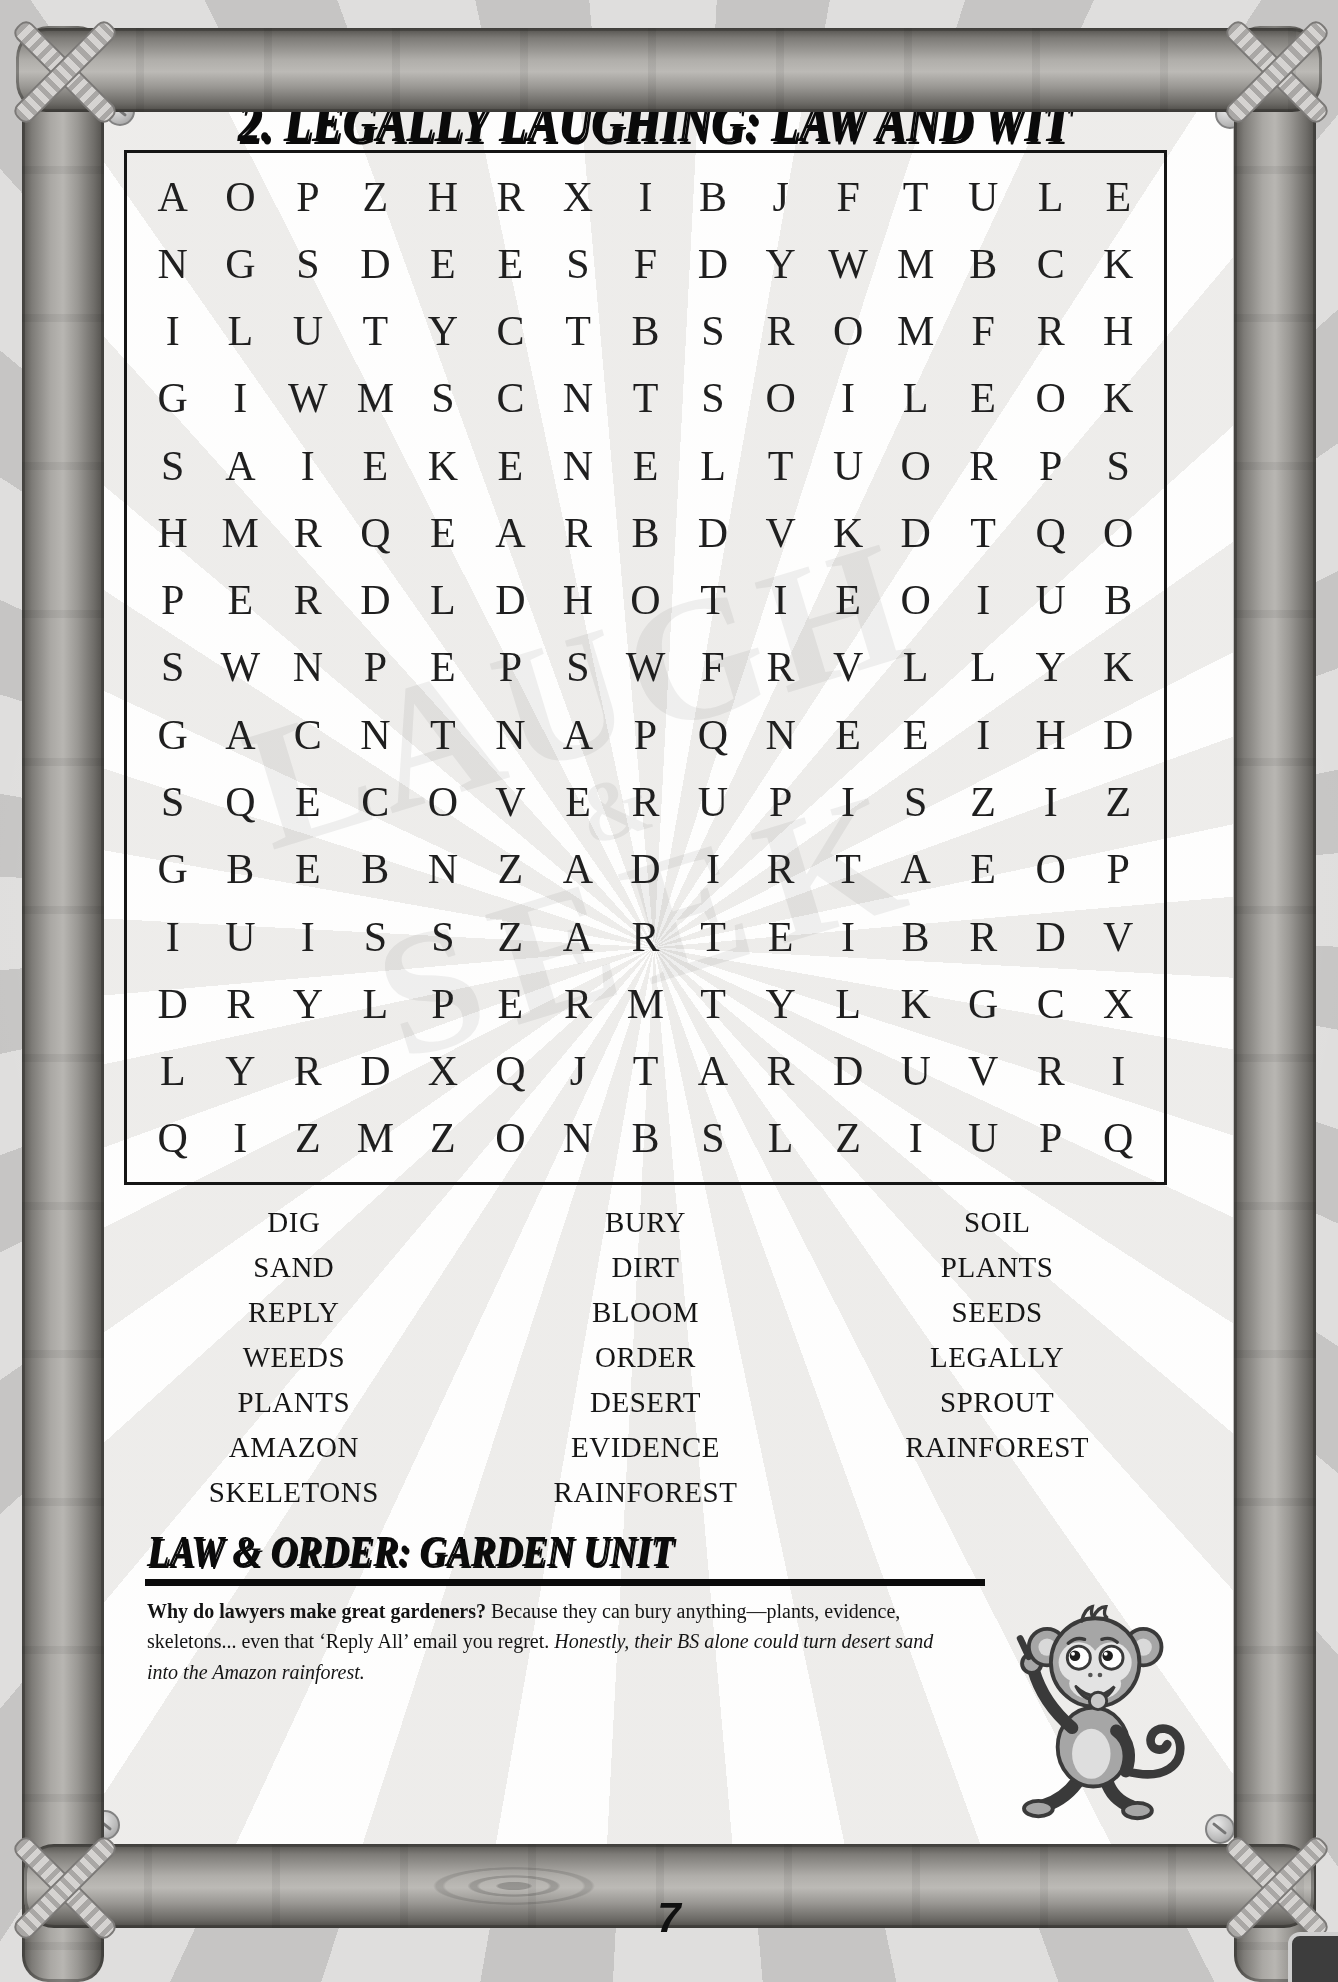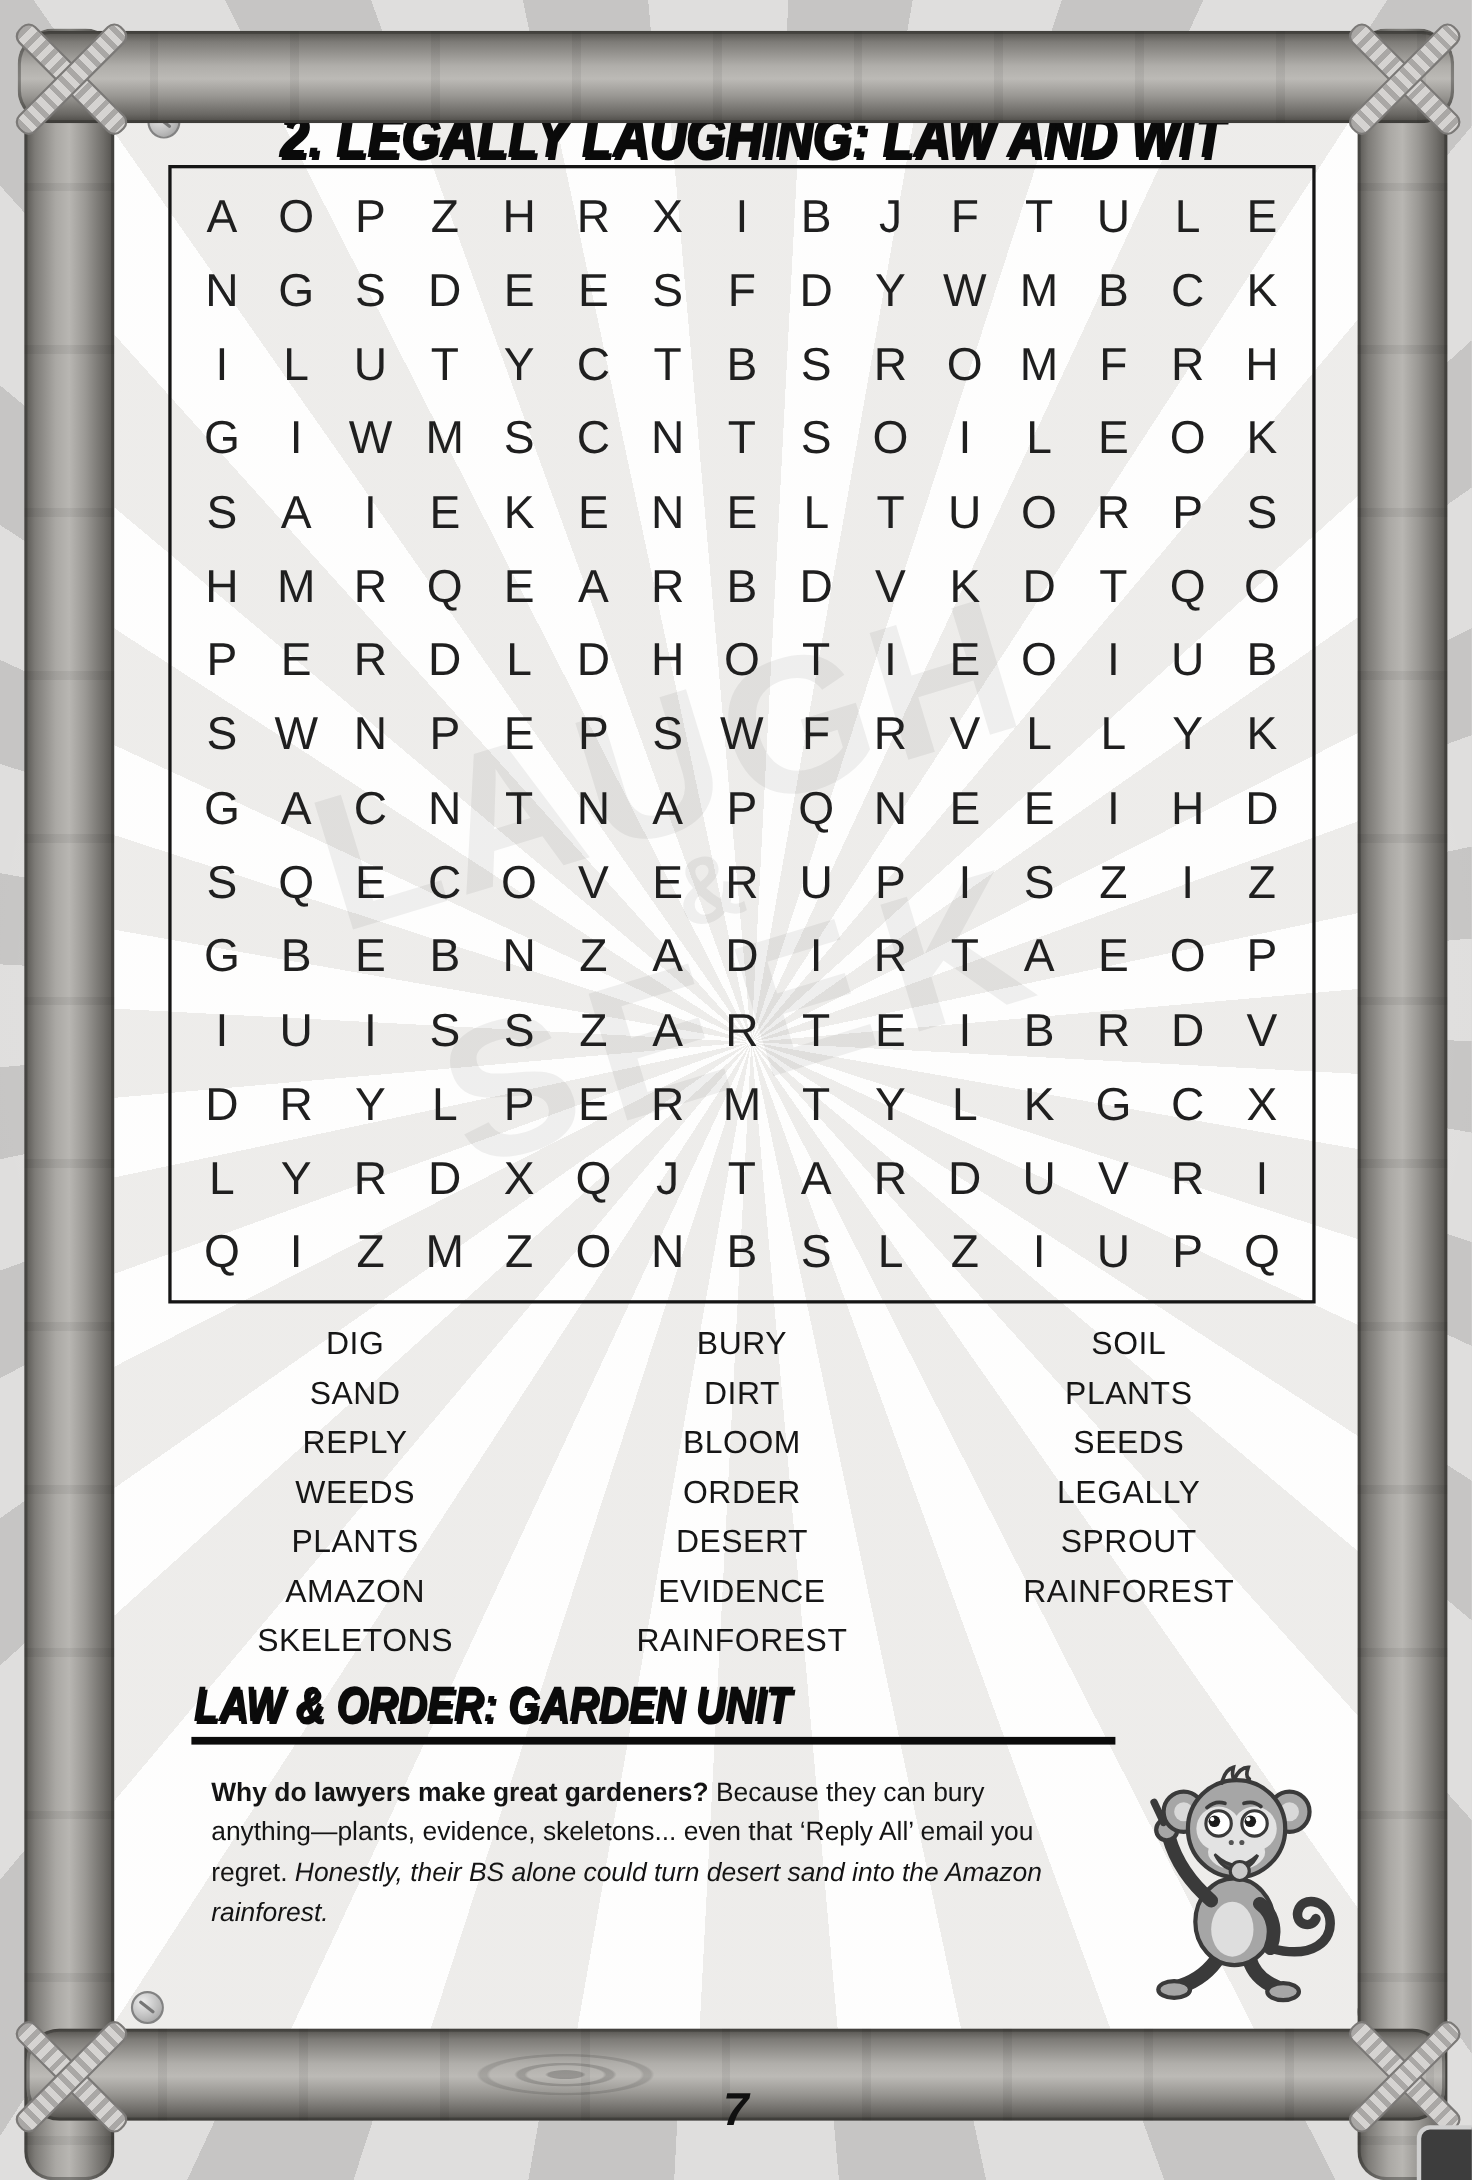--- a/index.html
+++ b/index.html
@@ -9,24 +9,25 @@
   }
   
   .rays{
     position:absolute;inset:0;z-index:0;
     background:
       radial-gradient(circle at 50% 46%, rgba(255,255,255,.45), rgba(255,255,255,0) 55%),
       repeating-conic-gradient(from 3deg at 50% 46%, #c6c5c4 0deg 7deg, #dfdedd 7deg 15deg);
   }
   
   .page{
-    position:absolute;left:104px;top:82px;width:1158px;height:1766px;z-index:1;
+    position:absolute;left:75px;top:82px;width:1158px;height:1766px;z-index:1;
     background-color:#f6f5f3;
     background-image:repeating-conic-gradient(from 3deg at 50% 49%, rgba(255,255,255,.85) 0deg 7deg, rgba(236,235,233,.85) 7deg 15deg);
     box-shadow:0 0 0 2px #c2c1c0, 8px 10px 20px rgba(0,0,0,.25);
+    font-family:Liberation Serif, serif;
   }
   
   .log{position:absolute;z-index:2;box-shadow:inset 0 0 0 3px rgba(38,36,34,.38);}
   .log-h{
     left:16px;width:1306px;height:84px;border-radius:30px;
     background-image:
       repeating-linear-gradient(90deg, rgba(0,0,0,0) 0 120px, rgba(0,0,0,.06) 120px 128px),
       linear-gradient(180deg,#504e4a 0%,#7d7b77 12%,#b0aeaa 38%,#bcbab6 52%,#9a9894 70%,#6b6965 90%,#4a4844 100%);
   }
   .log-h.top{top:28px;}
@@ -100,22 +101,22 @@
   .word{line-height:45px;}
   
   .joke-heading{
     position:absolute;left:72px;top:1447px;margin:0;z-index:1;
     font-size:37px;font-weight:bold;font-style:italic;color:#0b0b0b;
     transform:scaleY(1.22);transform-origin:left center;
     text-shadow:2px 2px 0 #0b0b0b;white-space:nowrap;
   }
   .joke-rule{position:absolute;left:70px;top:1497px;width:840px;height:7px;background:#0b0b0b;z-index:1;}
   .joke-body{
-    position:absolute;left:72px;top:1514px;width:800px;margin:16px;z-index:1;
-    font-size:24px;line-height:1.52;color:#141414;
+    position:absolute;left:72px;top:1514px;width:800px;margin:0;z-index:1;
+    font-size:20px;line-height:1.52;color:#141414;
   }
   .joke-body .q{font-weight:bold;}
   .joke-body .punch{font-style:italic;}
   
   .monkey{position:absolute;left:905px;top:1492px;width:238px;height:250px;z-index:1;}
   
   .page-number{
     position:absolute;left:0;top:1894px;width:100%;text-align:center;z-index:3;
     font-size:42px;font-weight:bold;font-style:italic;color:#101010;
   }

